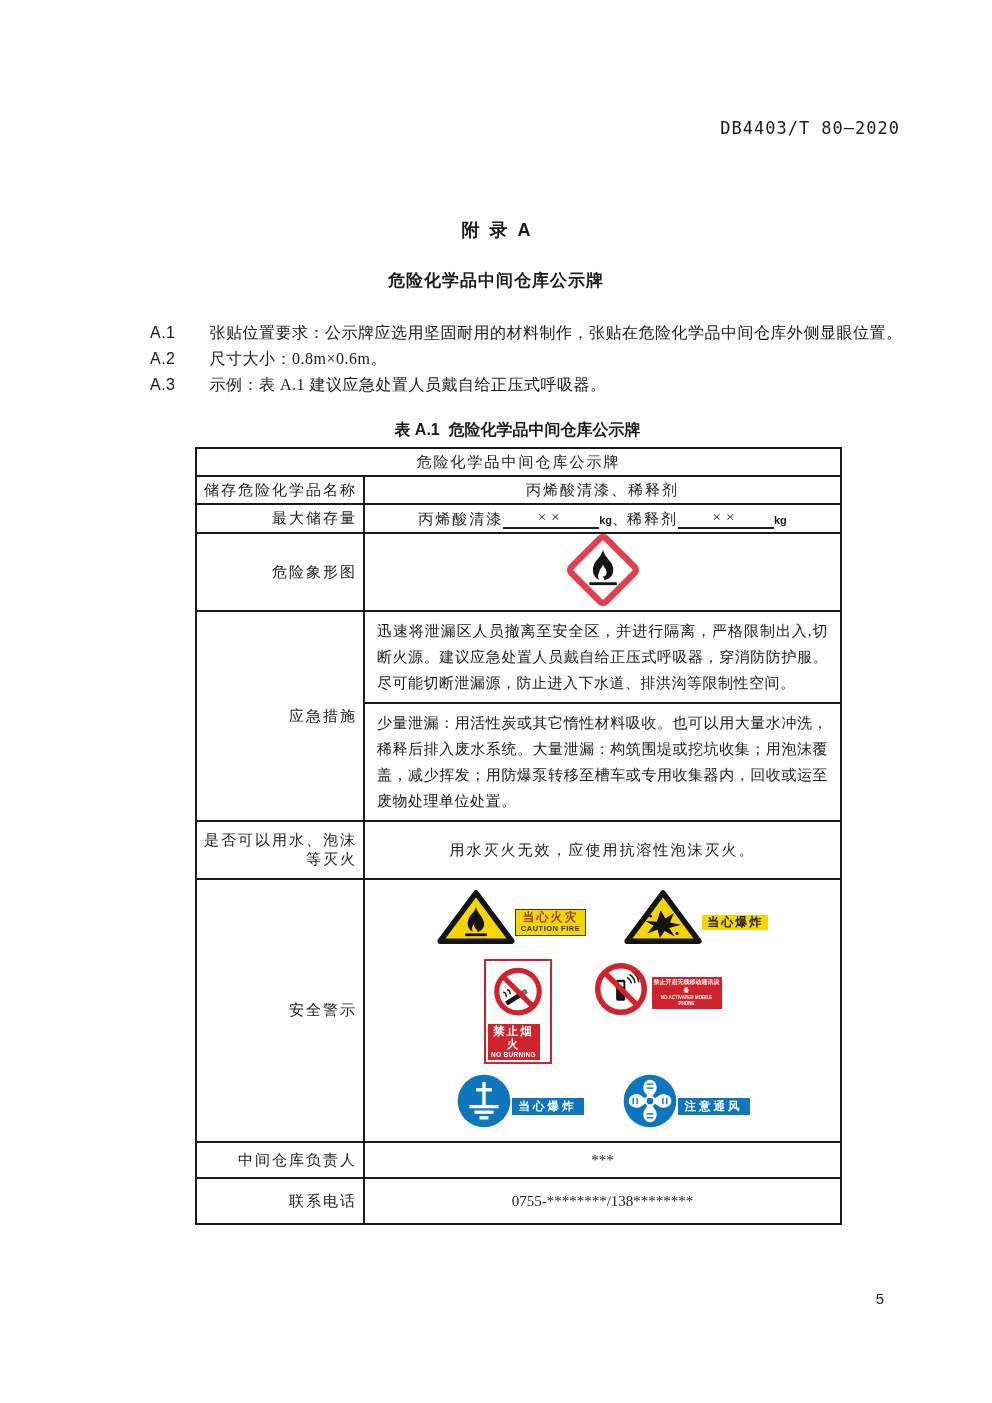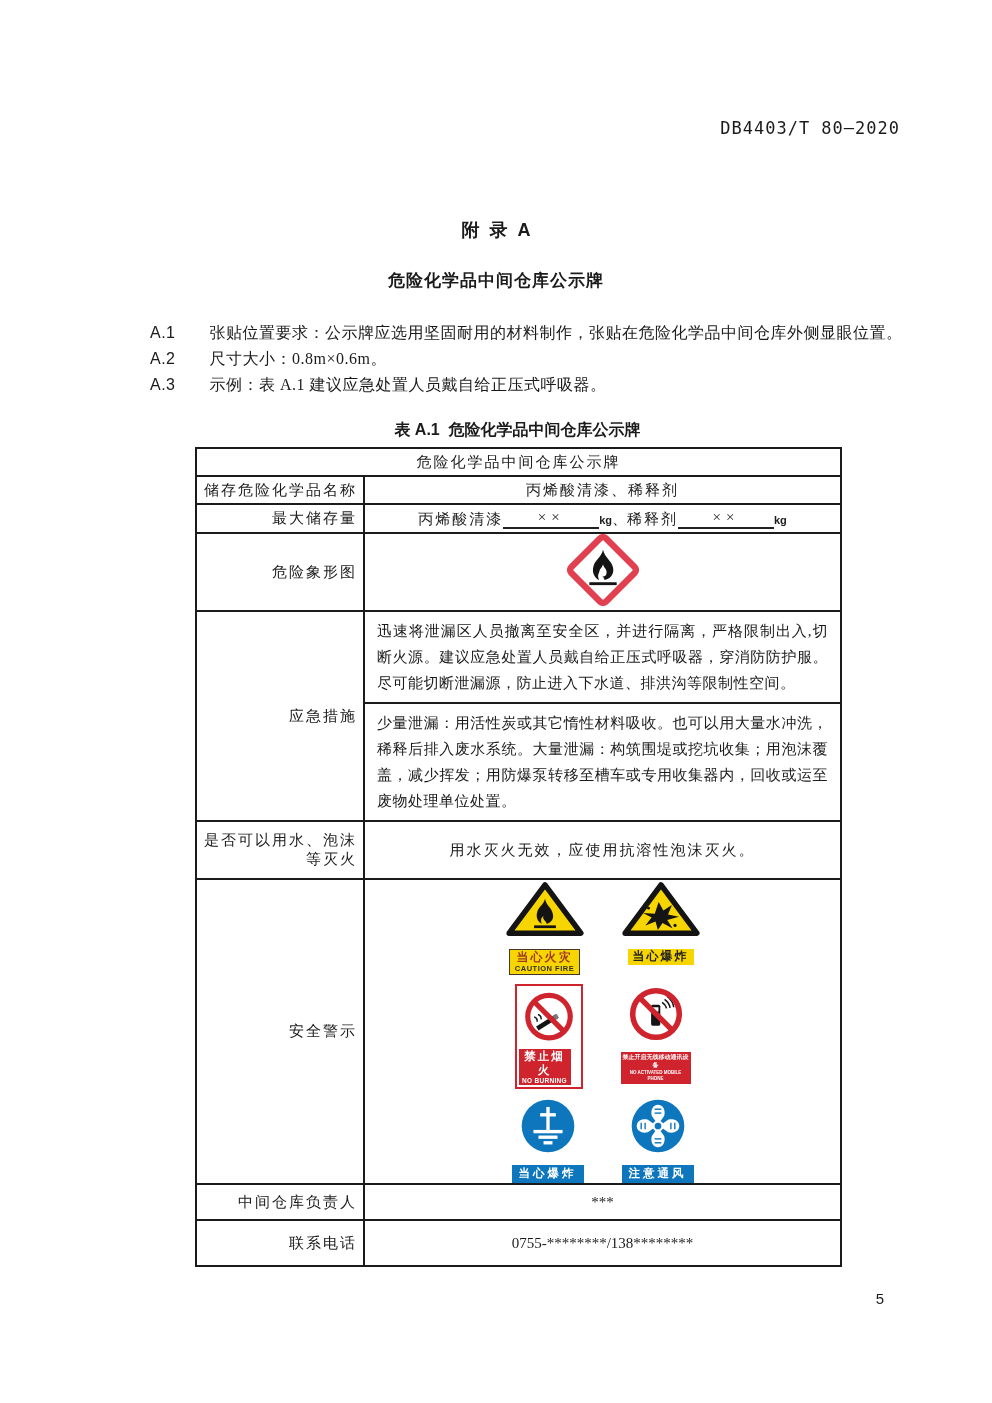--- a/index.html
+++ b/index.html
@@ -34,21 +34,21 @@
   td.para { padding:6px 12px; line-height:26px; text-align:justify; letter-spacing:0.5px; font-size:15.5px; }
   .sp2 { letter-spacing:2px; }
   .blank {
     display:inline-block; width:96px; border-bottom:2px solid #222; text-align:center;
     letter-spacing:5px; line-height:17px; padding-bottom:1px; vertical-align:bottom;
   }
   .kg { font-family:"Liberation Sans", sans-serif; font-weight:bold; font-size:11px; }
   
   .signs { display:flex; flex-direction:column; align-items:center; justify-content:center; gap:9px; height:100%; }
   .sign-row { display:flex; align-items:flex-start; justify-content:center; gap:38px; }
-  .sign { display:flex; flex-direction:column; align-items:center; }
+  .sign { display:flex; flex-direction:row; align-items:center; }
   .lbl-yellow {
     margin-top:7px; background:#f7d501; padding:1px 5px; text-align:center;
     font-family:"Liberation Sans", sans-serif; font-weight:bold; line-height:1.15;
   }
   .lbl-yellow.bordered { border:1px solid #44372a; }
   .lbl-yellow .cn { font-size:12px; color:#a03a22; letter-spacing:2px; }
   .lbl-yellow .cn.dark { color:#222; }
   .lbl-yellow .en { font-size:7.5px; color:#303030; letter-spacing:0.5px; }
   .plate { border:2px solid #cf242d; background:#fff; padding:3px 11px 0 3px; width:68px; }
   .band-red { background:#cf242d; color:#fff; text-align:center; font-family:"Liberation Sans", sans-serif; font-weight:bold; margin:2px -1px 2px -1px; padding:1px 0; line-height:1.15; }

